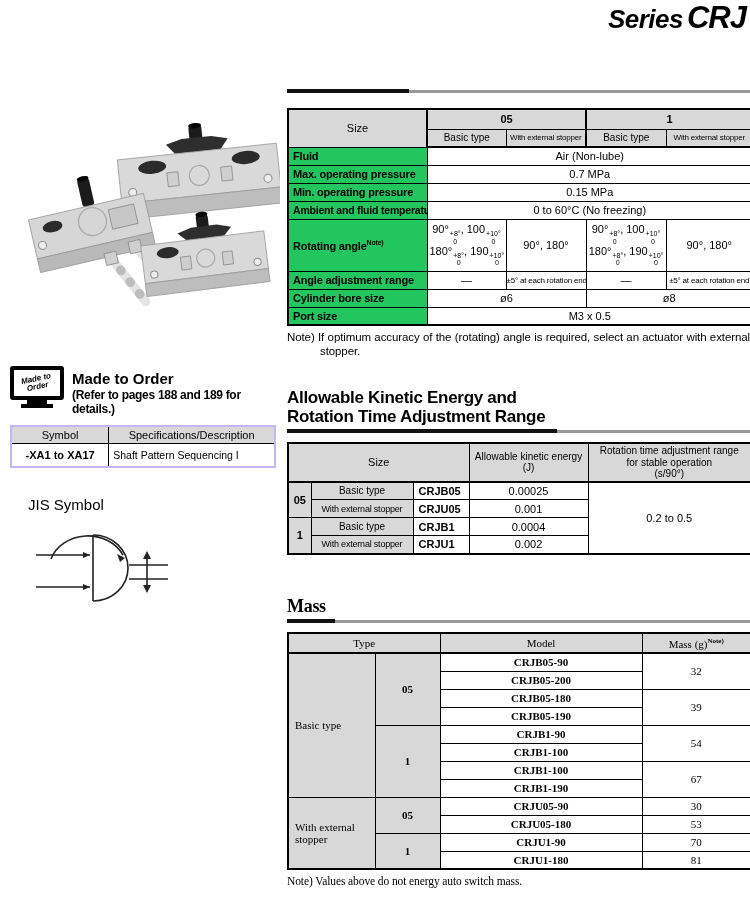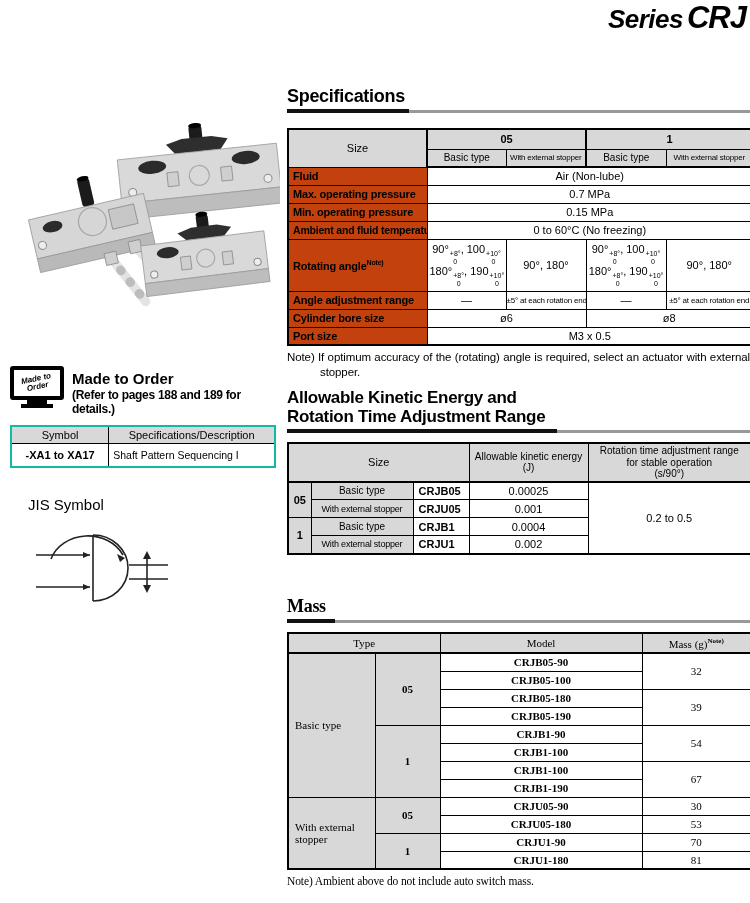--- a/index.html
+++ b/index.html
@@ -23,21 +23,21 @@
   .rule { position:relative; height:4px; margin-top:3px; }
   .rule .blk { position:absolute; left:0; top:0; height:4px; background:#111; }
   .rule .gry { position:absolute; right:0; top:1px; height:3px; background:#999; }
 
   
   table { border-collapse:collapse; table-layout:fixed; width:100%; }
   .dtable { border:2px solid #000; }
   .dtable th, .dtable td { border:1px solid #000; font-size:11px; padding:1px 2px; text-align:center; vertical-align:middle; overflow:hidden; }
   .dtable th { background:#d8d8d8; font-weight:bold; }
   .hd { background:#d8d8d8; }
-  .lbl { background:#c2410c; text-align:left !important; font-weight:bold; padding-left:4px !important; letter-spacing:-0.2px; white-space:nowrap; }
+  .lbl { background:#22c55e; text-align:left !important; font-weight:bold; padding-left:4px !important; letter-spacing:-0.2px; white-space:nowrap; }
   .hdr-bot { border-bottom:2px solid #000 !important; }
   .grp-l { border-left:2px solid #000 !important; }
   .nw { white-space:nowrap; }
   .tiny { font-size:8px !important; letter-spacing:-0.2px; padding:0 !important; }
   .small10 { font-size:10px !important; }
   .bold { font-weight:bold; }
   .left { text-align:left !important; padding-left:5px !important; }
   sup.noteref { font-size:7px; vertical-align:super; font-weight:bold; }
 
   
@@ -66,21 +66,21 @@
   .mto-head { display:flex; align-items:flex-start; gap:8px; }
   .mto-icon { width:54px; height:42px; position:relative; flex:0 0 auto; }
   .mto-screen { width:54px; height:34px; border:4px solid #000; border-radius:3px; background:#fff;
     display:flex; align-items:center; justify-content:center; }
   .mto-screen span { display:block; font-size:8px; font-weight:bold; font-style:italic; transform:rotate(-12deg); text-align:center; line-height:1.05; width:34px; }
   .mto-stand { position:absolute; left:17px; top:33px; width:20px; height:6px; background:#000; }
   .mto-base { position:absolute; left:11px; top:38px; width:32px; height:4px; background:#000; }
   .mto-titles { padding-top:4px; }
   .mto-title { font-size:15px; font-weight:bold; line-height:1.2; }
   .mto-sub { font-size:12px; font-weight:bold; line-height:1.2; letter-spacing:-0.3px; }
-  .mto-table { margin-top:8px; border:2px solid #14b8a6; }
+  .mto-table { margin-top:8px; border:2px solid #c4b5fd; }
   .mto-table th, .mto-table td { border:1px solid #000; font-size:11px; padding:2px 3px; text-align:center; }
   .mto-table th { background:#d8d8d8; font-weight:normal; }
 
   
   .jis-title { font-size:15px; font-weight:normal; }
   .jis-draw { margin-top:14px; margin-left:6px; }
 </style>
 </head>
 <body>
 
@@ -134,21 +134,20 @@
         <rect x="38" y="22" width="10" height="13" fill="#cfcfcf" stroke="#8a8a8a" stroke-width="0.8"></rect>
         <rect x="80" y="22" width="10" height="13" fill="#cfcfcf" stroke="#8a8a8a" stroke-width="0.8"></rect>
         <circle cx="10" cy="36" r="3.6" fill="#ededed" stroke="#8a8a8a"></circle>
         <circle cx="114" cy="36" r="3.6" fill="#ededed" stroke="#8a8a8a"></circle>
         <circle cx="63" cy="26" r="9" fill="none" stroke="#a8a8a8" stroke-width="1.2"></circle>
       </g>
     </svg>
   </div>
 
   <div id="spec-section">
-    <div class="sec-h">Specifications</div>
     <div class="rule">
         <span class="blk" style="width:122px"></span>
         <span class="gry" style="left:122px"></span>
       </div>
 
     <table class="dtable">
       <colgroup>
           <col style="width:139px">
           <col style="width:79px">
           <col style="width:80px">
@@ -367,21 +366,21 @@
         <th class="hdr-bot" style="font-weight:normal">Model</th>
         <th class="hdr-bot" style="font-weight:normal"><span>Mass (g)</span><sup class="noteref">Note)</sup></th>
       </tr>
       <tr style="height:18px">
         <td rowspan="8" class="hd" style="text-align:left;padding-left:6px">Basic type</td>
         <td rowspan="4" class="hd bold">05</td>
         <td class="bold">CRJB05-90</td>
         <td rowspan="2">32</td>
       </tr>
       <tr style="height:18px">
-            <td class="bold">CRJB05-100</td>
+            <td class="bold">CRJB05-200</td>
           </tr>
       <tr style="height:18px">
         <td class="bold">CRJB05-180</td>
         <td rowspan="2">39</td>
       </tr>
       <tr style="height:18px">
             <td class="bold">CRJB05-190</td>
           </tr>
       <tr style="height:18px">
         <td rowspan="4" class="hd bold">1</td>
@@ -412,16 +411,16 @@
         <td rowspan="2" class="hd bold">1</td>
         <td class="bold">CRJU1-90</td>
         <td>70</td>
       </tr>
       <tr style="height:18px">
         <td class="bold">CRJU1-180</td>
         <td>81</td>
       </tr>
     </tbody>
       </table>
-    <p class="note plain">Note) Ambient above do not include auto switch mass.</p>
+    <p class="note plain">Note) Values above do not energy auto switch mass.</p>
   </div>
 
 </div>
 
 </body></html>

